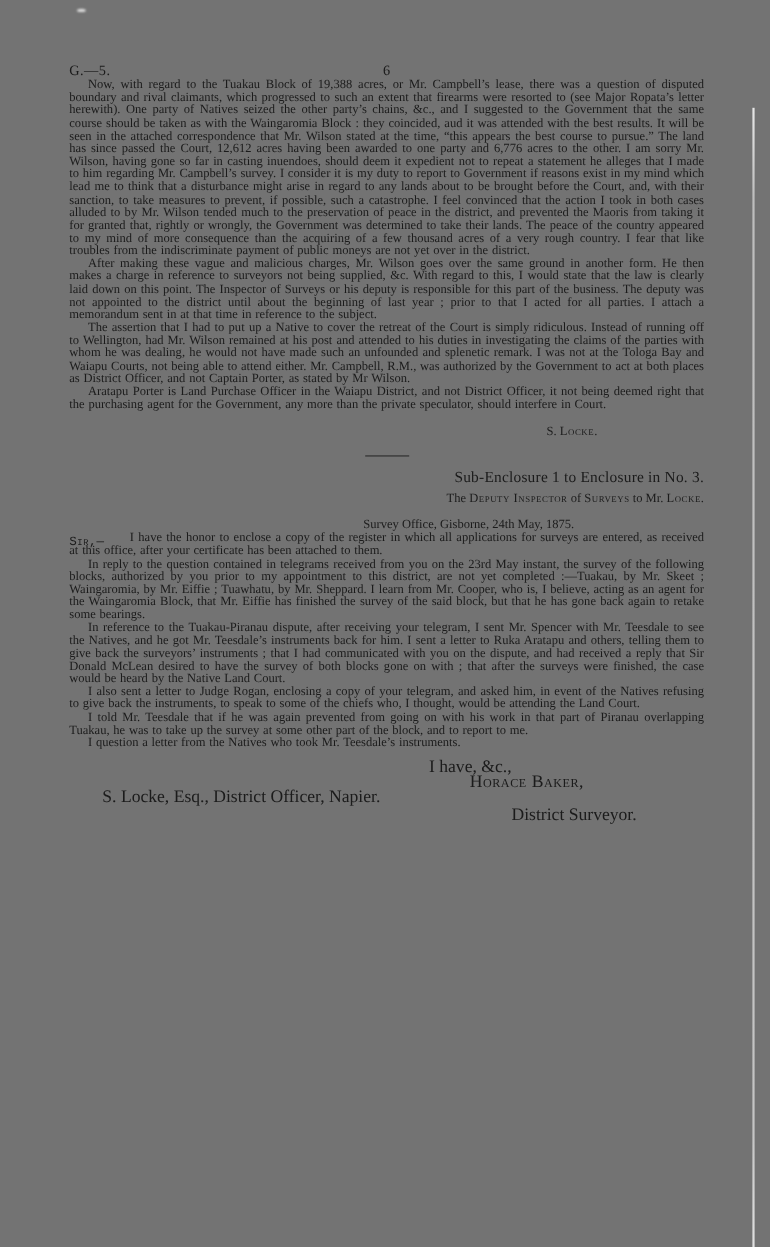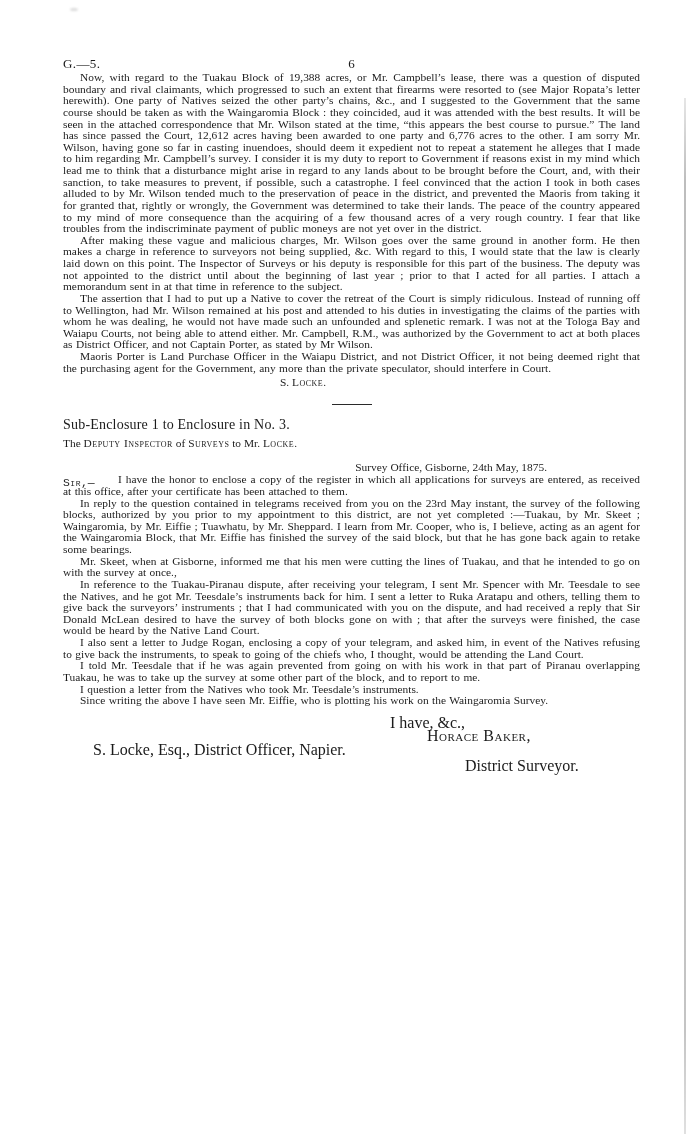--- a/index.html
+++ b/index.html
@@ -1,20 +1,20 @@
 <!DOCTYPE html>
 <html><head>
 <meta charset="utf-8">
 <style>
   html, body { margin: 0; padding: 0; background: #e8e8e8; }
   .page {
     position: relative;
     width: 700px;
     height: 1134px;
-    background: #ffffff;
+    background: #737373;
     font-family: "Liberation Serif", serif;
     color: #1b1b1b;
     overflow: hidden;
     -webkit-font-smoothing: antialiased;
   }
   .content {
     position: absolute;
     left: 63px;
     top: 55px;
     width: 577px;
@@ -35,58 +35,58 @@
     line-height: 11.62px;
     text-align: justify;
     text-indent: 17px;
     word-spacing: 0.6px;
   }
   .letter-body p.deep { text-indent: 55px; }
 
   .sc { font-variant: small-caps; letter-spacing: 0.5px; }
 
   .signature-line {
-    margin-top: 2px;
+    margin-top: 12px;
     padding-right: 97px;
-    text-align: center;
+    text-align: right;
     font-size: 11.4px;
     line-height: 12px;
   }
 
   .section-divider {
     width: 40px;
     height: 0;
     border-top: 1.3px solid #2a2a2a;
     margin: 16px auto 12px auto;
   }
 
   .enclosure-title {
-    text-align: left;
+    text-align: right;
     font-size: 14px;
     line-height: 16px;
     margin: 0;
     font-weight: normal;
     letter-spacing: 0.2px;
   }
   .enclosure-subtitle {
-    text-align: left;
+    text-align: right;
     font-size: 11.4px;
     line-height: 13px;
     margin: 4px 0 0 0;
   }
 
   .salutation-row {
     position: relative;
     margin-top: 11px;
     font-size: 11.4px;
     line-height: 13px;
     height: 13px;
   }
   .salutation { position: absolute; left: 0; top: 16px; font-family: Liberation Mono, monospace; }
-  .dateline { position: absolute; right: 93px; top: 0; margin-left: 28px; }
+  .dateline { position: absolute; right: 118px; top: 0; margin-left: 28px; }
 
   .closing { margin-top: 9px; font-size: 16px; line-height: 13.5px; }
   .valediction { margin-left: 327px; }
   .signatory { margin-left: 364px; }
   .closing-last-row { position: relative; height: 14px; }
   .addressee { position: absolute; left: 30px; top: 0; }
   .signatory-title { position: absolute; left: 402px; top: 16px; }
 
   .scan-line-right {
     position: absolute;
@@ -119,21 +119,21 @@
 
     <div class="page-header">
       <span class="doc-ref">G.—5.</span>
       <span class="page-number">6</span>
     </div>
 
     <div class="letter-body">
         <p>Now, with regard to the Tuakau Block of 19,388 acres, or Mr. Campbell’s lease, there was a question of disputed boundary and rival claimants, which progressed to such an extent that firearms were resorted to (see Major Ropata’s letter herewith).  One party of Natives seized the other party’s chains, &amp;c., and I suggested to the Government that the same course should be taken as with the Waingaromia Block : they coincided, aud it was attended with the best results.  It will be seen in the attached correspondence that Mr. Wilson stated at the time, “this appears the best course to pursue.” The land has since passed the Court, 12,612 acres having been awarded to one party and 6,776 acres to the other.  I am sorry Mr. Wilson, having gone so far in casting inuendoes, should deem it expedient not to repeat a statement he alleges that I made to him regarding Mr. Campbell’s survey. I consider it is my duty to report to Government if reasons exist in my mind which lead me to think that a disturbance might arise in regard to any lands about to be brought before the Court, and, with their sanction, to take measures to prevent, if possible, such a catastrophe.  I feel convinced that the action I took in both cases alluded to by Mr. Wilson tended much to the preservation of peace in the district, and prevented the Maoris from taking it for granted that, rightly or wrongly, the Government was determined to take their lands.  The peace of the country appeared to my mind of more consequence than the acquiring of a few thousand acres of a very rough country.  I fear that like troubles from the indiscriminate payment of public moneys are not yet over in the district.</p>
         <p>After making these vague and malicious charges, Mr. Wilson goes over the same ground in another form.  He then makes a charge in reference to surveyors not being supplied, &amp;c.  With regard to this, I would state that the law is clearly laid down on this point.  The Inspector of Surveys or his deputy is responsible for this part of the business.  The deputy was not appointed to the district until about the beginning of last year ; prior to that I acted for all parties.  I attach a memorandum sent in at that time in reference to the subject.</p>
         <p>The assertion that I had to put up a Native to cover the retreat of the Court is simply ridiculous. Instead of running off to Wellington, had Mr. Wilson remained at his post and attended to his duties in investigating the claims of the parties with whom he was dealing, he would not have made such an unfounded and splenetic remark.  I was not at the Tologa Bay and Waiapu Courts, not being able to attend either.  Mr. Campbell, R.M., was authorized by the Government to act at both places as District Officer, and not Captain Porter, as stated by Mr Wilson.</p>
-        <p>Maoris Porter is Land Purchase Officer in the Waiapu District, and not District Officer, it not being deemed right that the purchasing agent for the Government, any more than the private speculator, should interfere in Court.</p>
+        <p>Aratapu Porter is Land Purchase Officer in the Waiapu District, and not District Officer, it not being deemed right that the purchasing agent for the Government, any more than the private speculator, should interfere in Court.</p>
       </div>
 
     <div class="signature-line">
       <span>S. </span><span class="sc">Locke</span><span>.</span>
     </div>
 
     <div class="section-divider"></div>
 
     <h2 class="enclosure-title">Sub-Enclosure 1 to Enclosure in No. 3.</h2>
 
@@ -142,26 +142,24 @@
     </p>
 
     <div class="salutation-row">
       <span class="salutation"><span class="sc">Sir</span><span>,—</span></span>
       <span class="dateline">Survey Office, Gisborne, 24th May, 1875.</span>
     </div>
 
     <div class="letter-body" style="margin-top:0;">
         <p class="deep">I have the honor to enclose a copy of the register in which all applications for surveys are entered, as received at this office, after your certificate has been attached to them.</p>
         <p>In reply to the question contained in telegrams received from you on the 23rd May instant, the survey of the following blocks, authorized by you prior to my appointment to this district, are not yet completed :—Tuakau, by Mr. Skeet ; Waingaromia, by Mr. Eiffie ; Tuawhatu, by Mr. Sheppard.  I learn from Mr. Cooper, who is, I believe, acting as an agent for the Waingaromia Block, that Mr. Eiffie has finished the survey of the said block, but that he has gone back again to retake some bearings.</p>
-        <p>Mr. Skeet, when at Gisborne, informed me that his men were cutting the lines of Tuakau, and that he intended to go on with the survey at once.,</p>
         <p>In reference to the Tuakau-Piranau dispute, after receiving your telegram, I sent Mr. Spencer with Mr. Teesdale to see the Natives, and he got Mr. Teesdale’s instruments back for him.  I sent a letter to Ruka Aratapu and others, telling them to give back the surveyors’ instruments ; that I had communicated with you on the dispute, and had received a reply that Sir Donald McLean desired to have the survey of both blocks gone on with ; that after the surveys were finished, the case would be heard by the Native Land Court.</p>
-        <p>I also sent a letter to Judge Rogan, enclosing a copy of your telegram, and asked him, in event of the Natives refusing to give back the instruments, to speak to going of the chiefs who, I thought, would be attending the Land Court.</p>
+        <p>I also sent a letter to Judge Rogan, enclosing a copy of your telegram, and asked him, in event of the Natives refusing to give back the instruments, to speak to some of the chiefs who, I thought, would be attending the Land Court.</p>
         <p>I told Mr. Teesdale that if he was again prevented from going on with his work in that part of Piranau overlapping Tuakau, he was to take up the survey at some other part of the block, and to report to me.</p>
         <p>I question a letter from the Natives who took Mr. Teesdale’s instruments.</p>
-        <p>Since writing the above I have seen Mr. Eiffie, who is plotting his work on the Waingaromia Survey.</p>
       </div>
 
     <div class="closing">
       <div class="valediction">I have, &amp;c.,</div>
       <div class="signatory">
         <span class="sc">Horace Baker</span><span>,</span>
       </div>
       <div class="closing-last-row">
         <span class="addressee">S. Locke, Esq., District Officer, Napier.</span>
         <span class="signatory-title">District Surveyor.</span>

